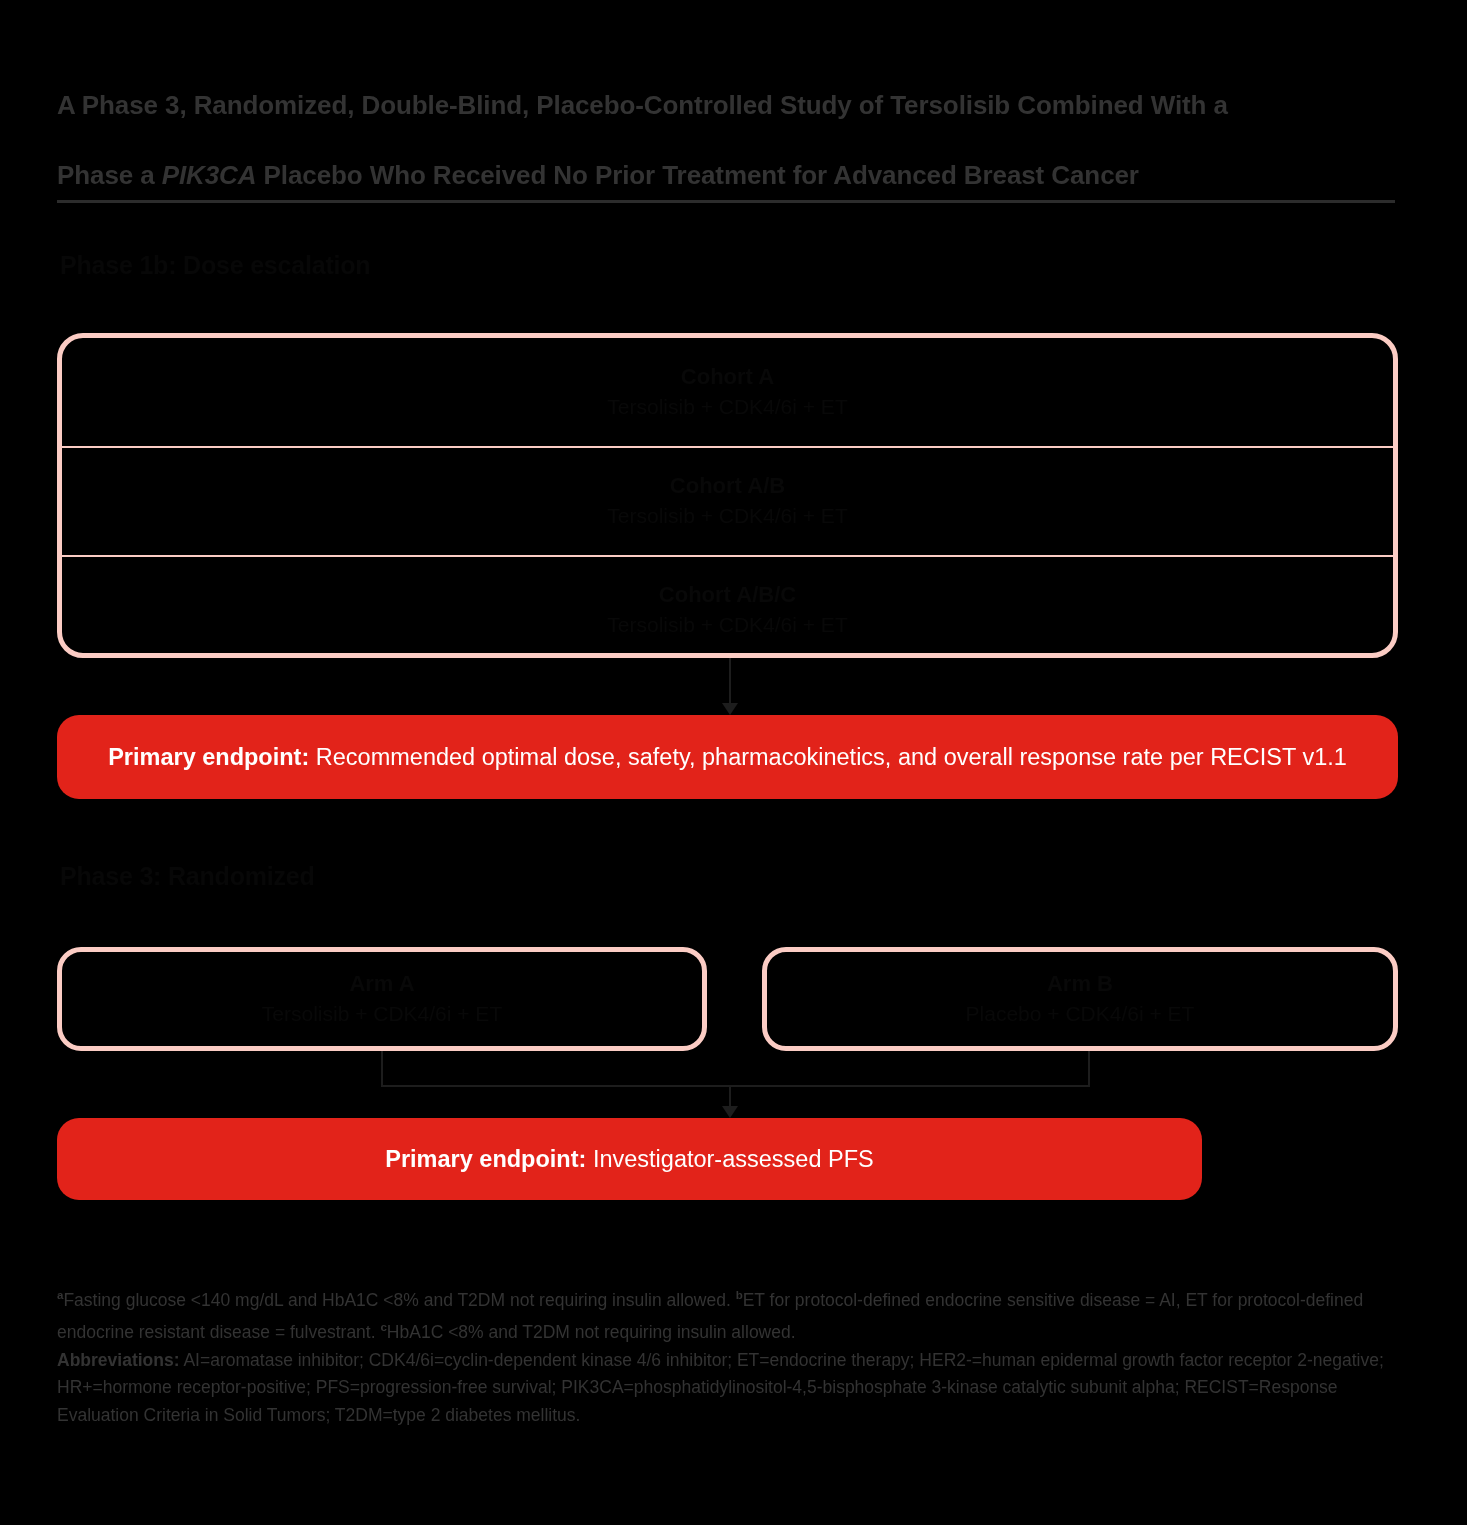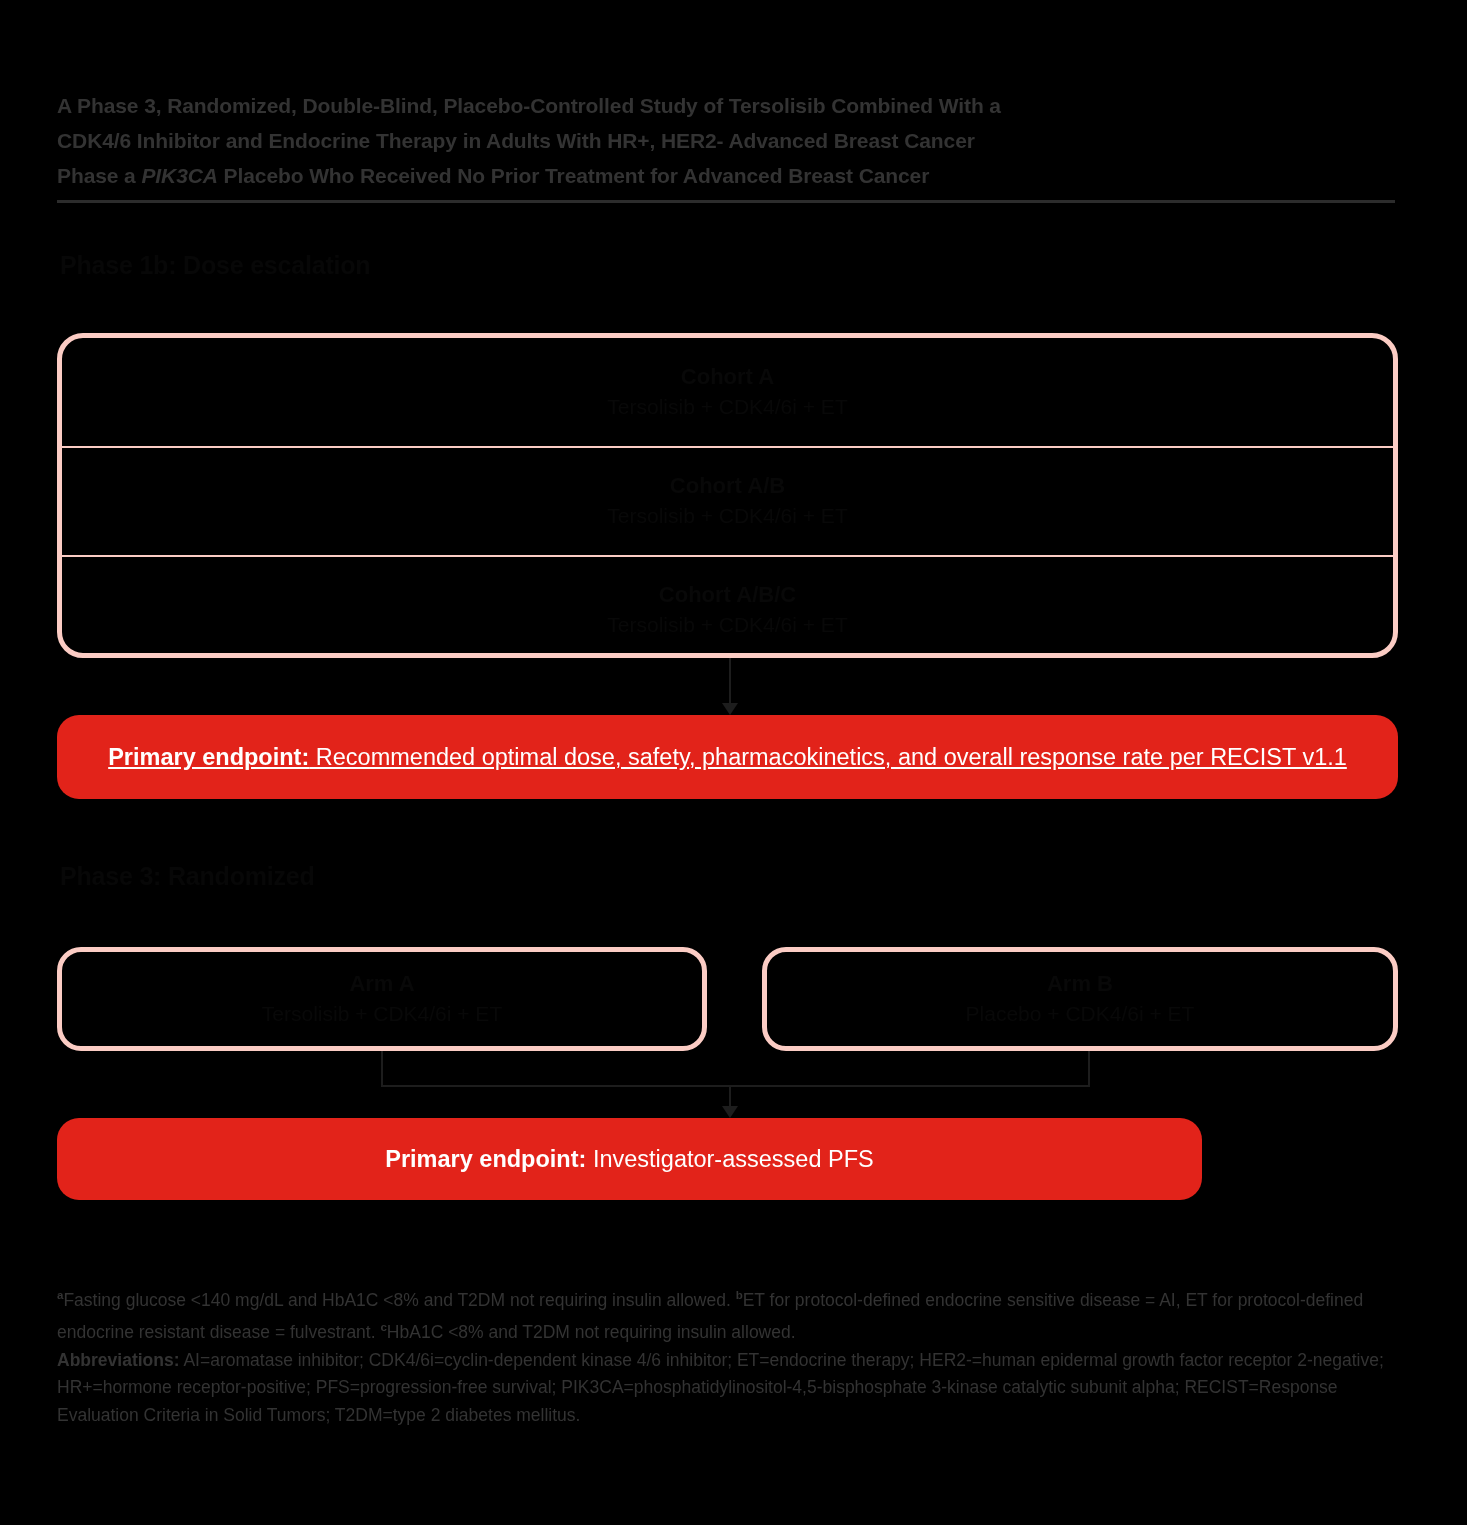--- a/index.html
+++ b/index.html
@@ -8,21 +8,21 @@
     width: 1467px;
     height: 1525px;
     font-family: "Liberation Sans", sans-serif;
     overflow: hidden;
   }
   .page { position: relative; width: 1467px; height: 1525px; background: #000000; }
 
   
   .title-block { position: absolute; left: 57px; top: 88px; width: 1340px; }
   .title {
-    font-size: 21px;
+    font-size: 26px;
     font-weight: bold;
     line-height: 35px;
     color: #333333;
     letter-spacing: -0.1px;
   }
   .title .ital { font-style: italic; text-align: right; }
   .title-rule {
     position: absolute; left: 57px; top: 200px; width: 1338px; height: 3px;
     background: #2c2c2c;
   }
@@ -96,21 +96,21 @@
     color: #ffffff;
     display: flex;
     align-items: center;
     justify-content: center;
     text-align: center;
     padding: 0 40px;
     font-size: 23.5px;
     line-height: 35px;
   }
   .endpoint-banner b { font-weight: bold; }
-  #endpoint-banner-1 { left: 57px; top: 715px; width: 1341px; height: 84px; text-decoration: underline; }
+  #endpoint-banner-1 { left: 57px; top: 715px; width: 1341px; height: 84px; }
   #endpoint-banner-2 { left: 57px; top: 1118px; width: 1145px; height: 82px; }
 
   
   .connector { position: absolute; }
   #connector-phase1 { left: 729px; top: 658px; width: 2px; height: 50px; background: #1d1d1d; }
   #connector-phase1-arrow {
     left: 722px; top: 703px; width: 0; height: 0;
     border-left: 8px solid transparent;
     border-right: 8px solid transparent;
     border-top: 12px solid #1d1d1d;
@@ -140,21 +140,21 @@
   .fn-para { margin: 0; }
 </style>
 </head>
 <body>
 
 <div class="page">
 
   <div class="title-block">
     <div class="title">
       <span>A Phase 3, Randomized, Double-Blind, Placebo-Controlled Study of Tersolisib Combined With a</span><br>
-      <span>CDK4/6 Inhibitor and Endocrine Therapy in Adults With HR+, HER2- Advanced Breast Cancer</span><br>
+      <br>
       <span>Phase a </span><span class="ital">PIK3CA</span><span> Placebo Who Received No Prior Treatment for Advanced Breast Cancer</span>
     </div>
   </div>
   <div class="title-rule"></div>
 
   <div class="section-header" id="section-header-1">Phase 1b: Dose escalation</div>
 
   <div class="group-box" id="phase1-box">
     <div class="cohort-row">
       <div class="cohort-title">Cohort A</div>

